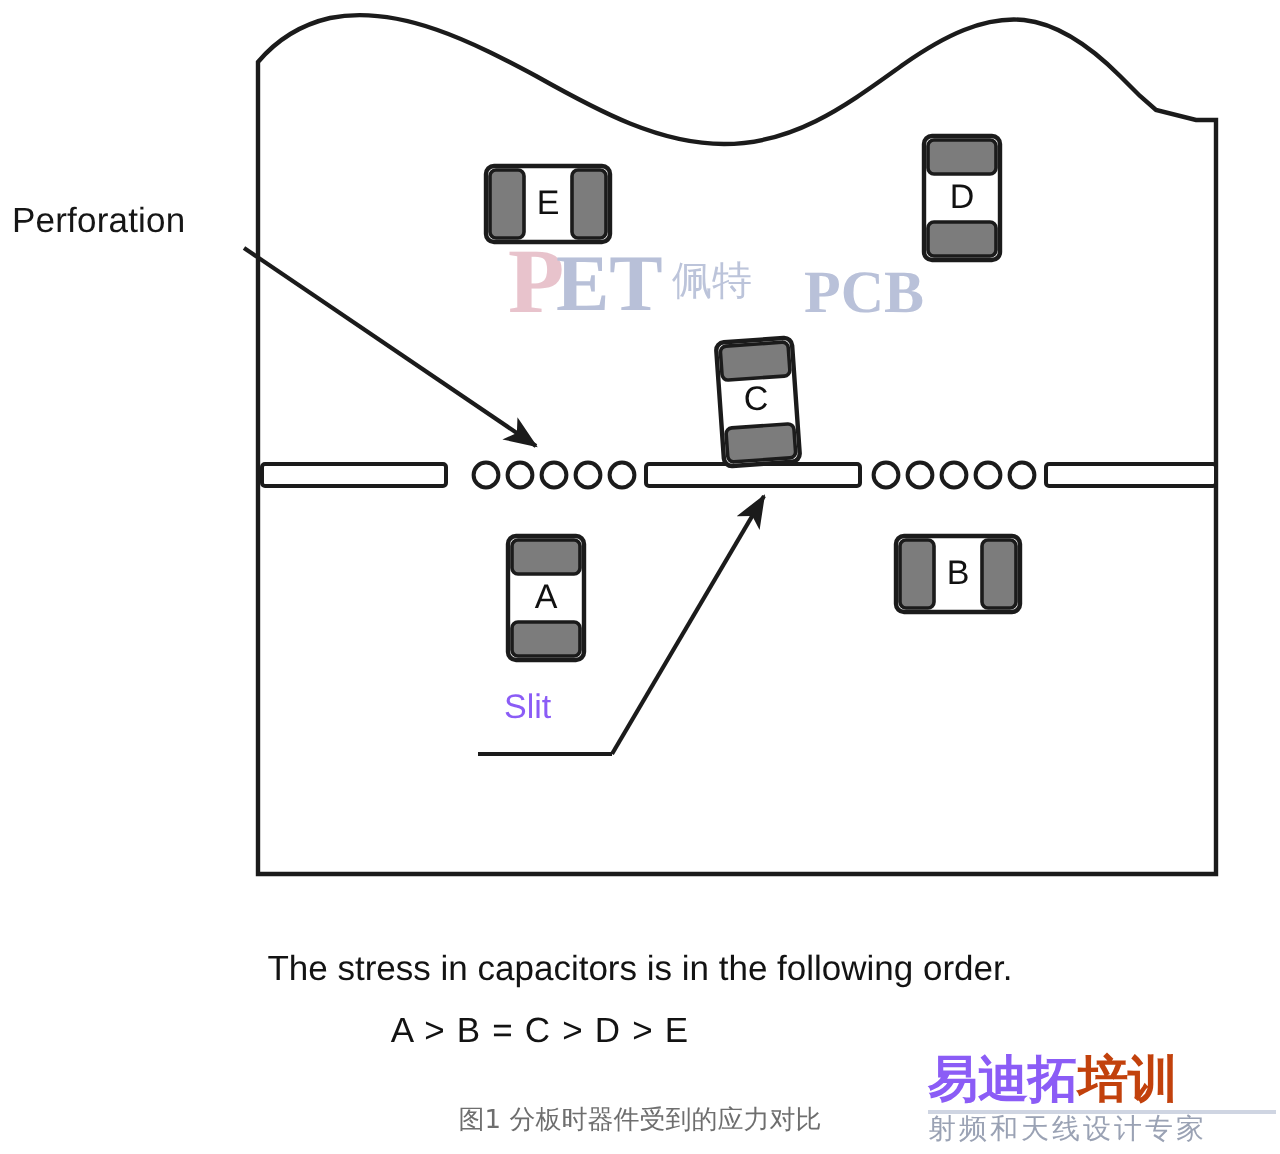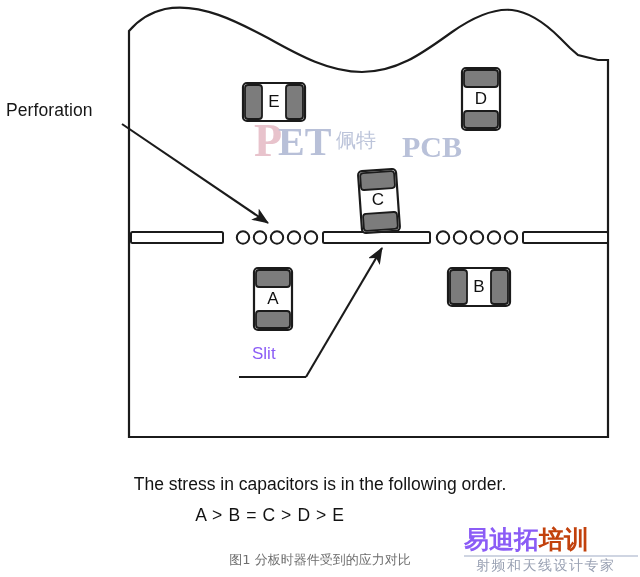--- a/index.html
+++ b/index.html
@@ -143,21 +143,21 @@
   #watermark-corner .wc-rule {
     position: absolute;
     left: 2px;
     top: 28px;
     width: 174px;
     height: 1.5px;
     background: #cfd5e2;
   }
   #watermark-corner .wc-row2 {
     position: absolute;
-    left: 14px;
+    left: 2px;
     top: 31px;
     font-family: "DejaVu Sans", sans-serif;
     font-size: 14px;
     color: #9aa2b4;
     line-height: 1;
     letter-spacing: 1.5px;
   }
   .cap-letter {
     position: absolute;
     font-family: "Liberation Sans", sans-serif;

